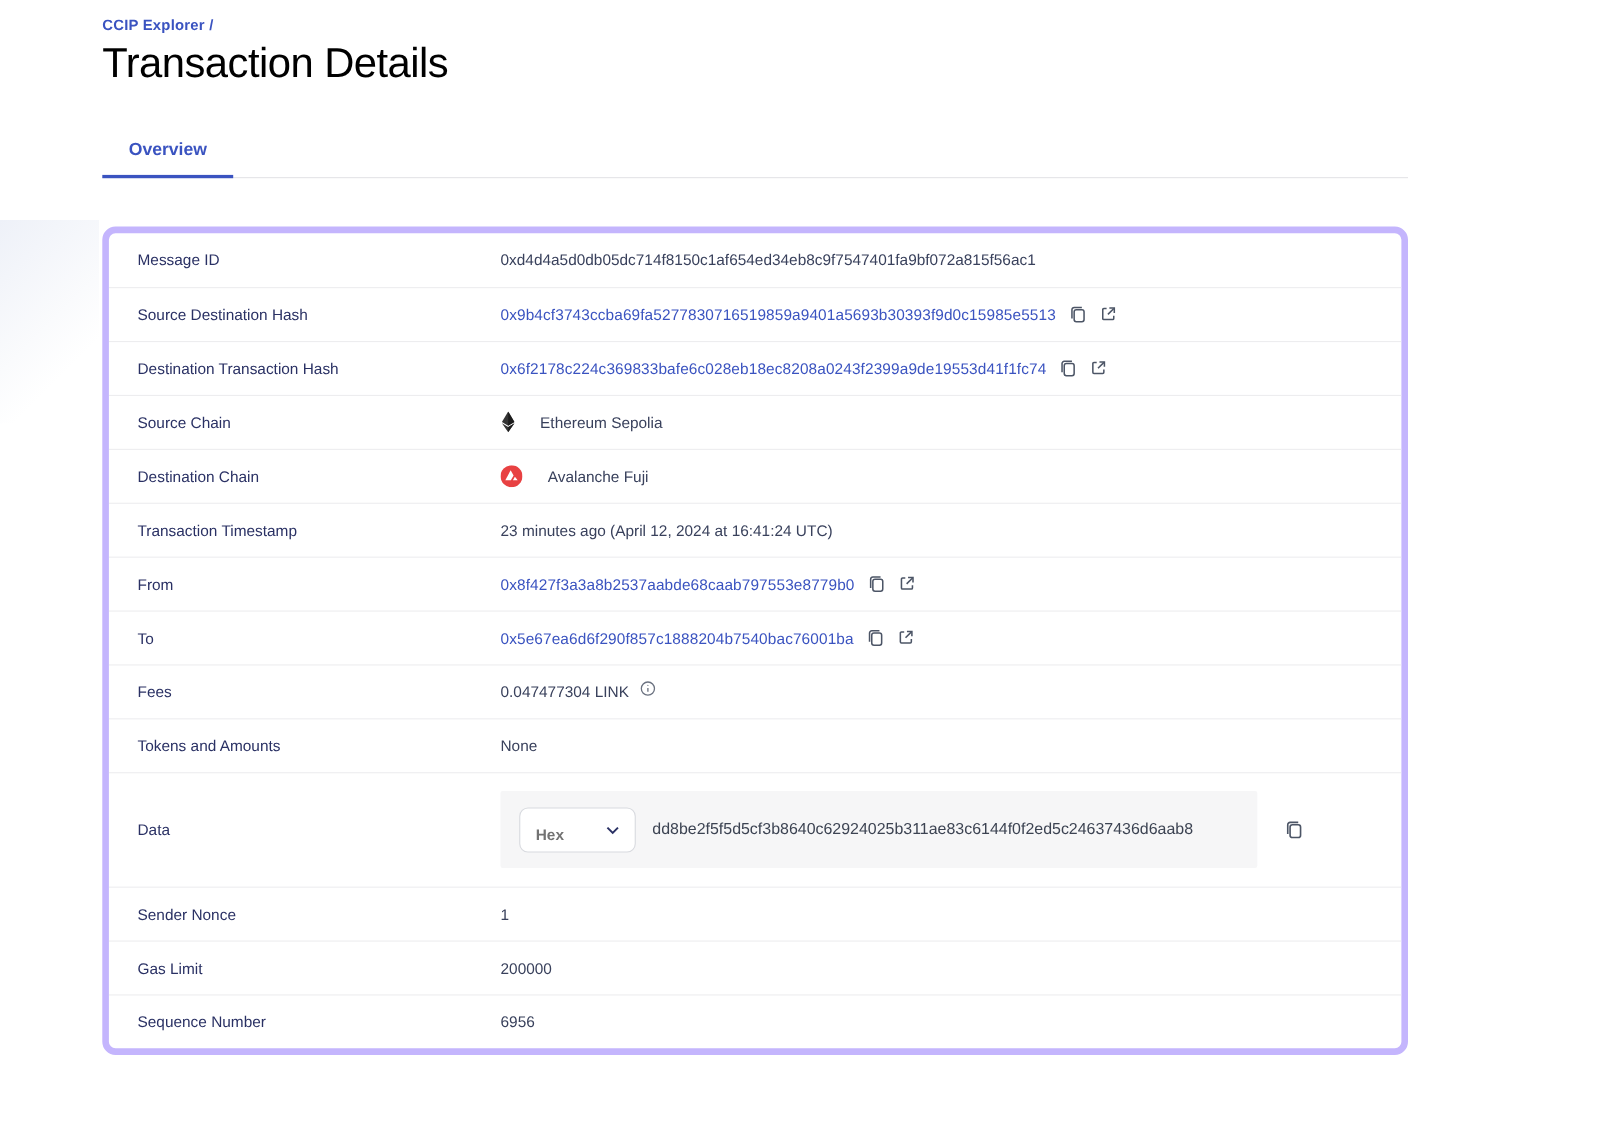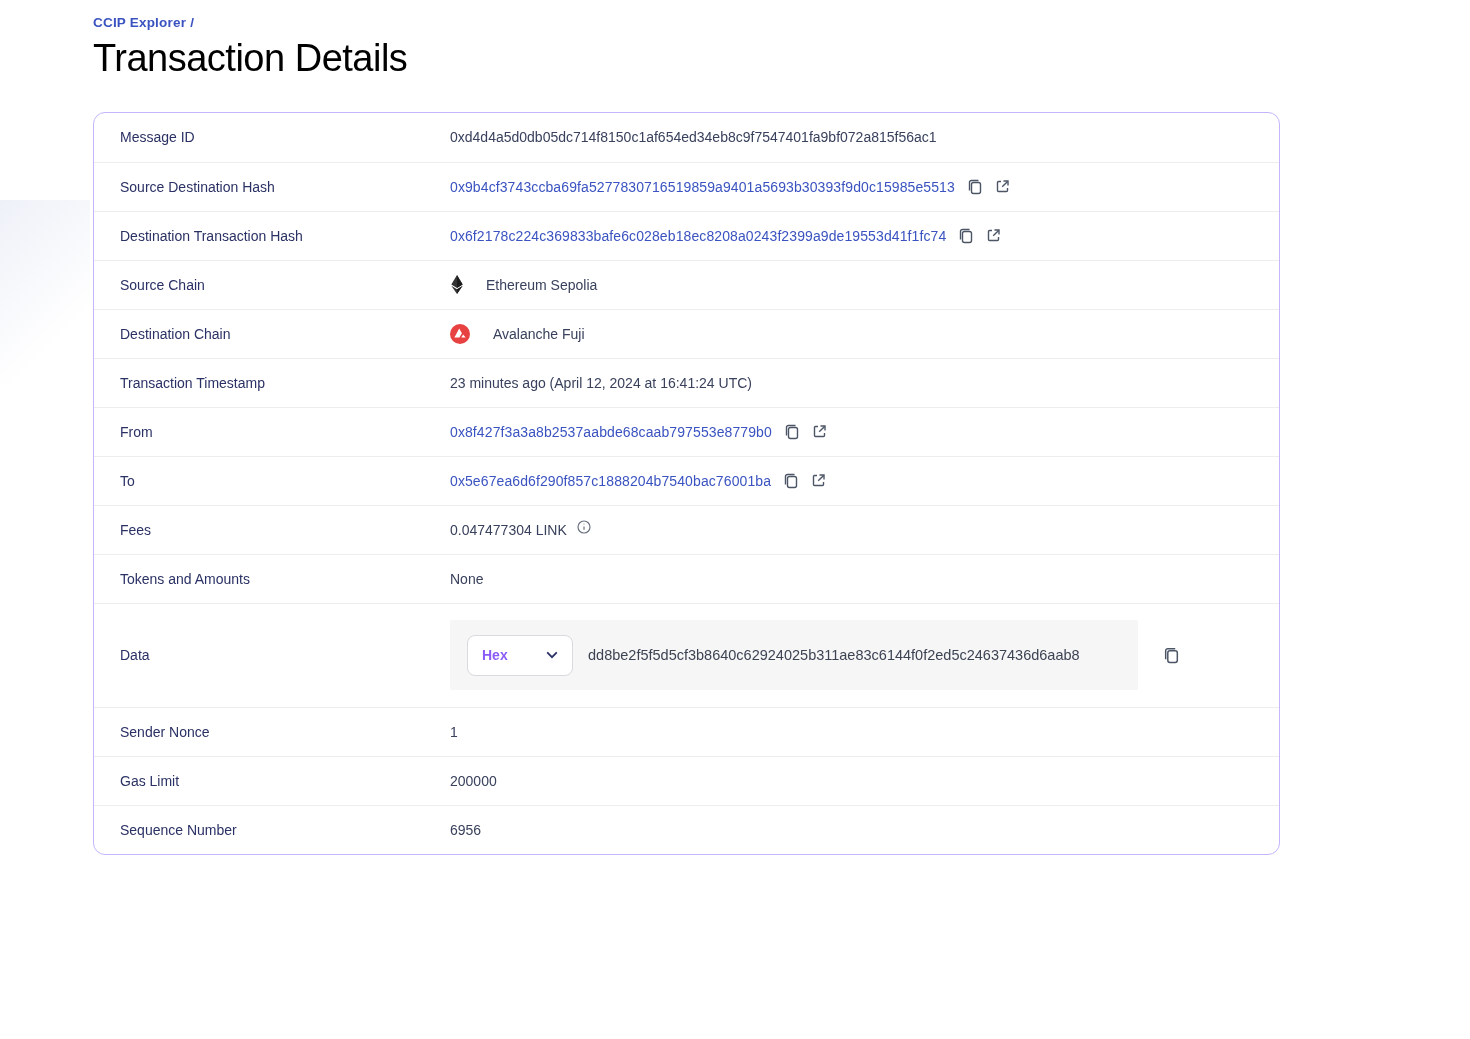--- a/index.html
+++ b/index.html
@@ -27,21 +27,21 @@
 
   
   .tabs { margin-top:48px; border-bottom:1px solid #e4e4e7; }
   .tab {
     display:inline-block; padding:0 24px 13px 24px;
     font-size:16px; font-weight:700; color:#3a53c0;
     border-bottom:3px solid #3a53c0; margin-bottom:-1px; cursor:pointer;
   }
 
   
-  .card { margin-top:32px; border:1px solid #c4b5fd; border-radius:12px; overflow:hidden; background:#fff; }
+  .card { margin-top:44px; border:6px solid #c4b5fd; border-radius:12px; overflow:hidden; background:#fff; }
   .row { display:flex; align-items:center; min-height:49px; border-top:1px solid #ededef; }
   .row:first-child { border-top:none; }
   .row-label { width:356px; padding-left:26px; flex-shrink:0; font-size:14px; color:#2a3164; }
   .row-value { font-size:14px; color:#39415c; display:flex; align-items:center; gap:8px; }
   .row-status { min-height:54px; }
   .hash-link { color:#3a53c0; text-decoration:none; cursor:pointer; letter-spacing:.1px; }
 
   
   .icon-btn { background:none; border:none; padding:0; margin:0 0 0 4px; cursor:pointer; display:inline-flex; align-items:center; color:#4c5566; }
   .icon-btn svg { display:block; }
@@ -62,24 +62,24 @@
 
   
   .row-data { min-height:104px; }
   .data-panel {
     display:flex; align-items:center;
     width:688px; height:70px;
     background:#f6f6f7; border-radius:2px;
     padding-left:17px;
   }
   .hex-select {
-    display:inline-flex; align-items:center; justify-content:space-between;
+    display:inline-flex; align-items:flex-start; justify-content:space-between;
     width:106px; height:41px; padding:16px 14px;
     background:#ffffff; border:1px solid #d8dadf; border-radius:8px;
-    font-size:14px; font-weight:700; color:#8b5cf6; cursor:pointer;
+    font-size:14px; font-weight:700; color:#737373; cursor:pointer;
   }
   .data-hex {
     margin-left:15px;
     font-family:Liberation Sans, sans-serif;
     font-size:14.5px; color:#3c4352; white-space:nowrap;
   }
   .data-copy { margin-left:17px; }
 </style>
 </head>
 <body>
@@ -87,20 +87,23 @@
 <div class="bg-accent"></div>
 
 <div class="content">
 
   <div class="breadcrumb">
     <a>CCIP Explorer</a><span class="sep">/</span>
   </div>
 
   <h1 class="page-title">Transaction Details</h1>
 
+  <div class="tabs">
+    <div class="tab">Overview</div>
+  </div>
 
   <div class="card">
 
     <div class="row">
       <div class="row-label">Message ID</div>
       <div class="row-value">
         <span>0xd4d4a5d0db05dc714f8150c1af654ed34eb8c9f7547401fa9bf072a815f56ac1</span>
       </div>
     </div>
 

